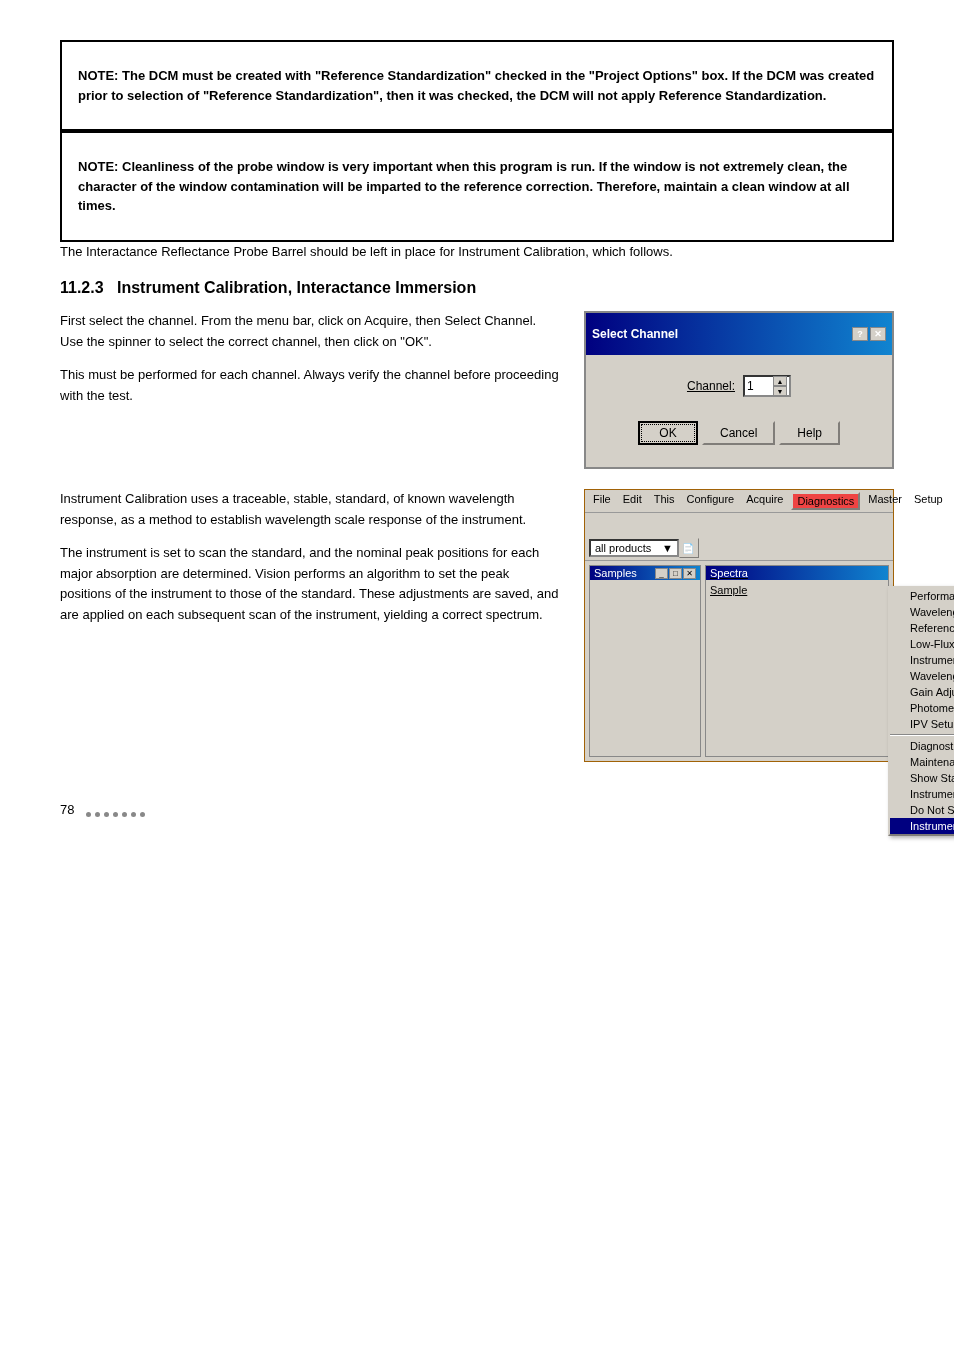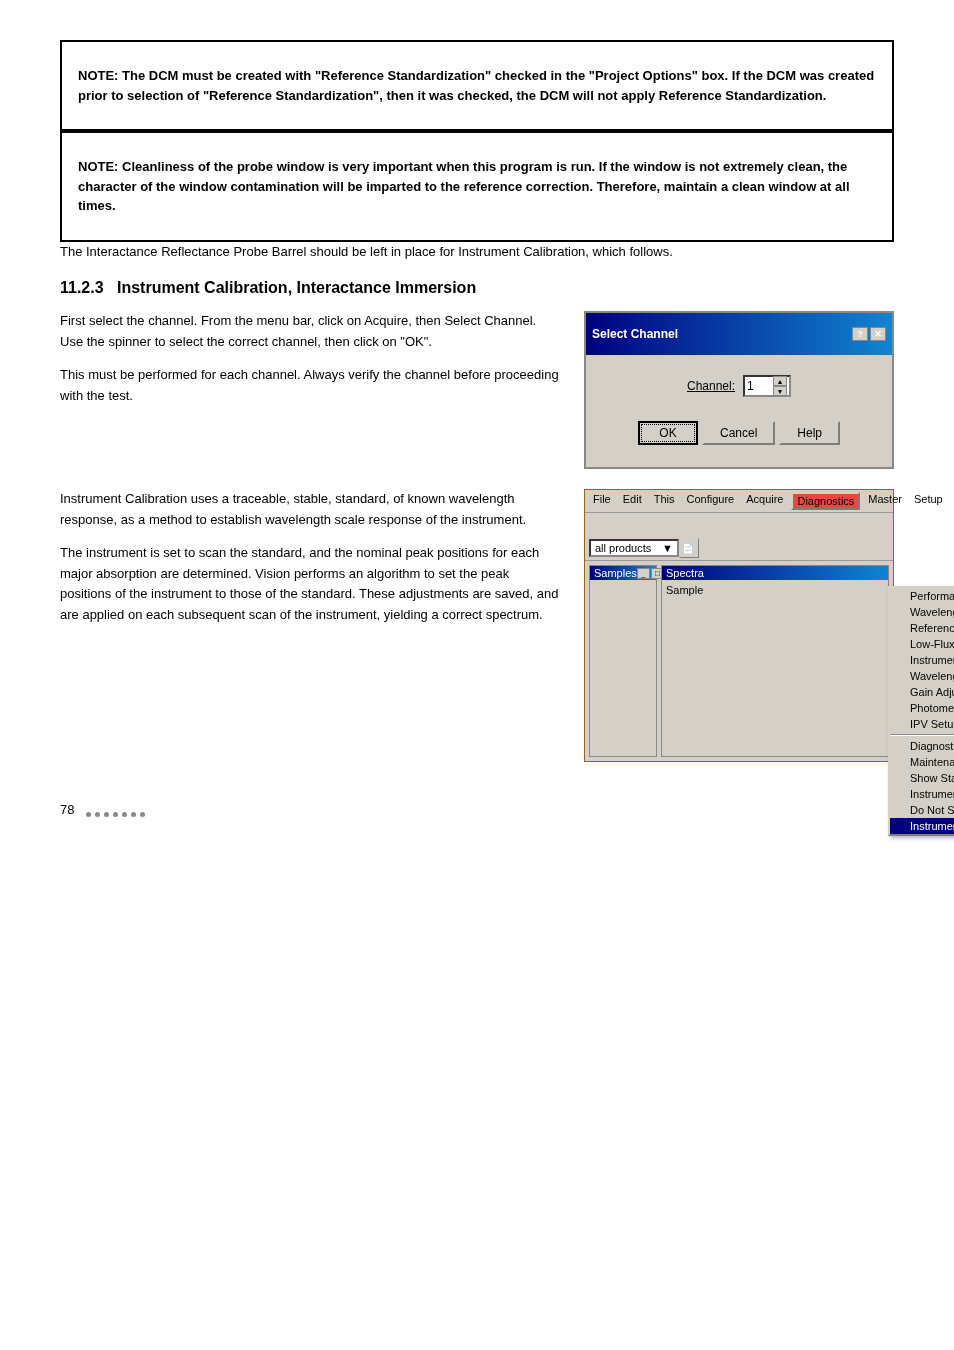--- a/index.html
+++ b/index.html
@@ -186,21 +186,21 @@
       justify-content: center;
       font-size: 10px;
       cursor: pointer;
     }
     .app-content-area {
       display: flex;
       height: 200px;
       position: relative;
     }
     .samples-panel {
-      width: 68px;
+      width: 112px;
       border: 1px solid #888;
       background: #d4d0c8;
       margin: 4px;
       font-size: 11px;
     }
     .panel-titlebar {
       background: linear-gradient(to right, #000080, #1084d0);
       color: #fff;
       padding: 1px 4px;
       font-size: 11px;
@@ -224,20 +224,21 @@
       cursor: pointer;
       color: #000;
     }
     .spectra-panel {
       flex: 1;
       border: 1px solid #888;
       background: #d4d0c8;
       margin: 4px 4px 4px 0;
       font-size: 11px;
       position: relative;
+      text-decoration: underline;
     }
     
     .context-menu {
       position: absolute;
       right: -195px;
       top: 20px;
       background: #d4d0c8;
       border: 2px outset #d4d0c8;
       box-shadow: 2px 2px 4px rgba(0,0,0,0.3);
       width: 195px;

